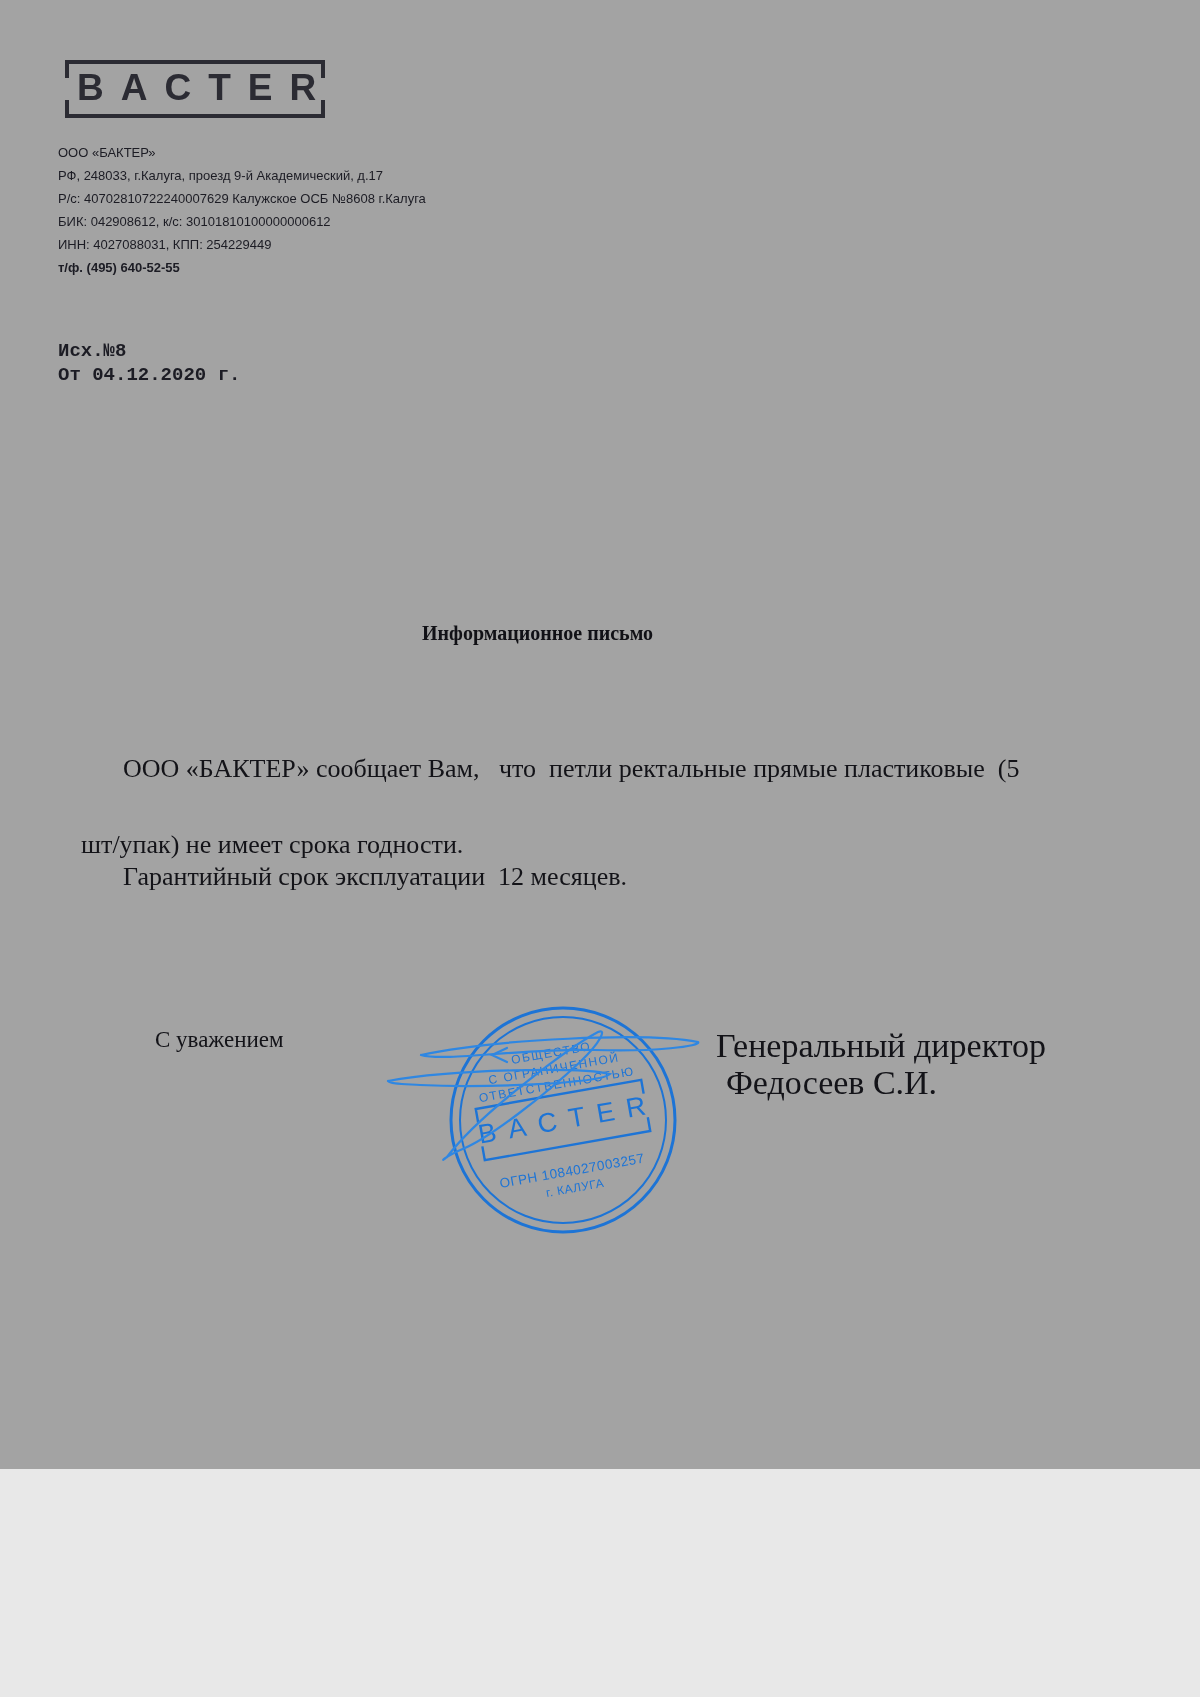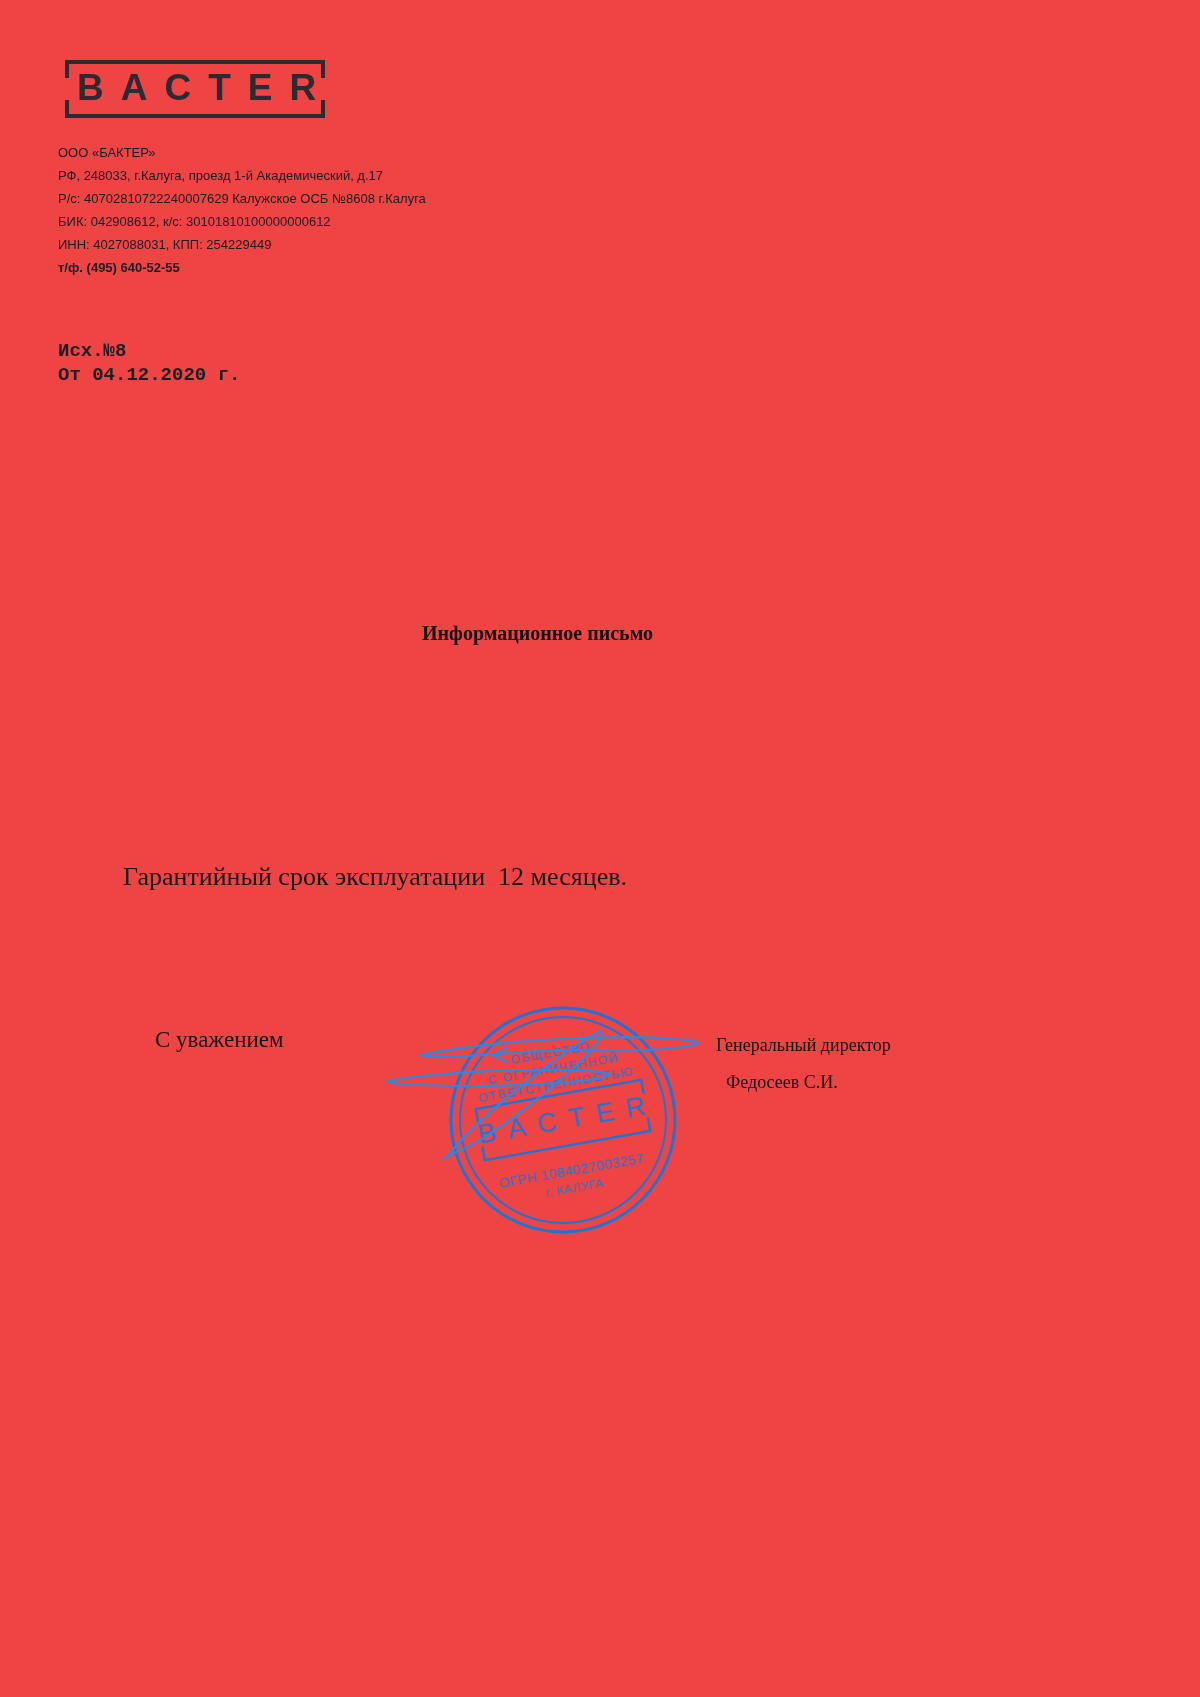--- a/index.html
+++ b/index.html
@@ -1,19 +1,19 @@
 <!DOCTYPE html>
 <html><head>
 <meta charset="utf-8">
 <style>
   html,body{margin:0;padding:0;background:#e8e8e8;}
   .page{
     position:relative;
-    width:1200px;height:1697px;
-    background:#ef4444;
+    width:1200px;height:1469px;
+    background:#a3a3a3;
     overflow:hidden;
     font-family:"Liberation Sans",sans-serif;
     color:#1f1f26;
   }
   
   .logo{position:absolute;left:63px;top:58px;width:264px;height:62px;}
   .logo svg{position:absolute;left:0;top:0;}
   .logo-text{
     position:absolute;left:14px;top:9px;width:236px;
     font-size:37px;font-weight:bold;color:#2b2b33;
@@ -40,21 +40,21 @@
   .p1{top:712px;}
   .p2{top:820px;}
   .indent{display:inline-block;width:42px;}
   
   .closing{
     position:absolute;left:155px;top:1027px;
     font-family:"Liberation Serif",serif;font-size:23px;color:#131318;
   }
   .director{
     position:absolute;left:716px;top:1027px;
-    font-family:"Liberation Serif",serif;font-size:18px;color:#131318;
+    font-family:"Liberation Serif",serif;font-size:34px;color:#131318;
     line-height:37px;
   }
   .director .name{padding-left:10px;}
   
   .stamp{position:absolute;left:385px;top:985px;width:360px;height:290px;}
   .stamp text{font-family:"Liberation Sans",sans-serif;}
 </style>
 </head>
 <body>
 
@@ -63,34 +63,38 @@
   <div class="logo">
     <svg width="264" height="62" viewBox="0 0 264 62">
       <path d="M4 20 L4 4 L260 4 L260 20" fill="none" stroke="#2b2b33" stroke-width="4"></path>
       <path d="M4 42 L4 58 L260 58 L260 42" fill="none" stroke="#2b2b33" stroke-width="4"></path>
     </svg>
     <div class="logo-text">BACTER</div>
   </div>
 
   <div class="letterhead">
     <div class="line">ООО «БАКТЕР»</div>
-    <div class="line">РФ, 248033, г.Калуга, проезд 1-й Академический, д.17</div>
+    <div class="line">РФ, 248033, г.Калуга, проезд 9-й Академический, д.17</div>
     <div class="line">Р/с: 40702810722240007629 Калужское ОСБ №8608 г.Калуга</div>
     <div class="line">БИК: 042908612, к/с: 30101810100000000612</div>
     <div class="line">ИНН: 4027088031, КПП: 254229449</div>
     <div class="line bold">т/ф. (495) 640-52-55</div>
   </div>
 
   <div class="reference">
     <div>Исх.№8</div>
     <div>От 04.12.2020 г.</div>
   </div>
 
   <div class="title">Информационное письмо</div>
 
+  <div class="para p1">
+    <span class="indent"></span><span>ООО «БАКТЕР» сообщает Вам,   что  петли ректальные прямые пластиковые  (5</span><br>
+    <span>шт/упак) не имеет срока годности.</span>
+  </div>
   <div class="para p2">
     <span class="indent"></span><span>Гарантийный срок эксплуатации  12 месяцев.</span>
   </div>
 
   <div class="closing">С уважением</div>
   <div class="director">
     <div>Генеральный директор</div>
     <div class="name">Федосеев С.И.</div>
   </div>
 

